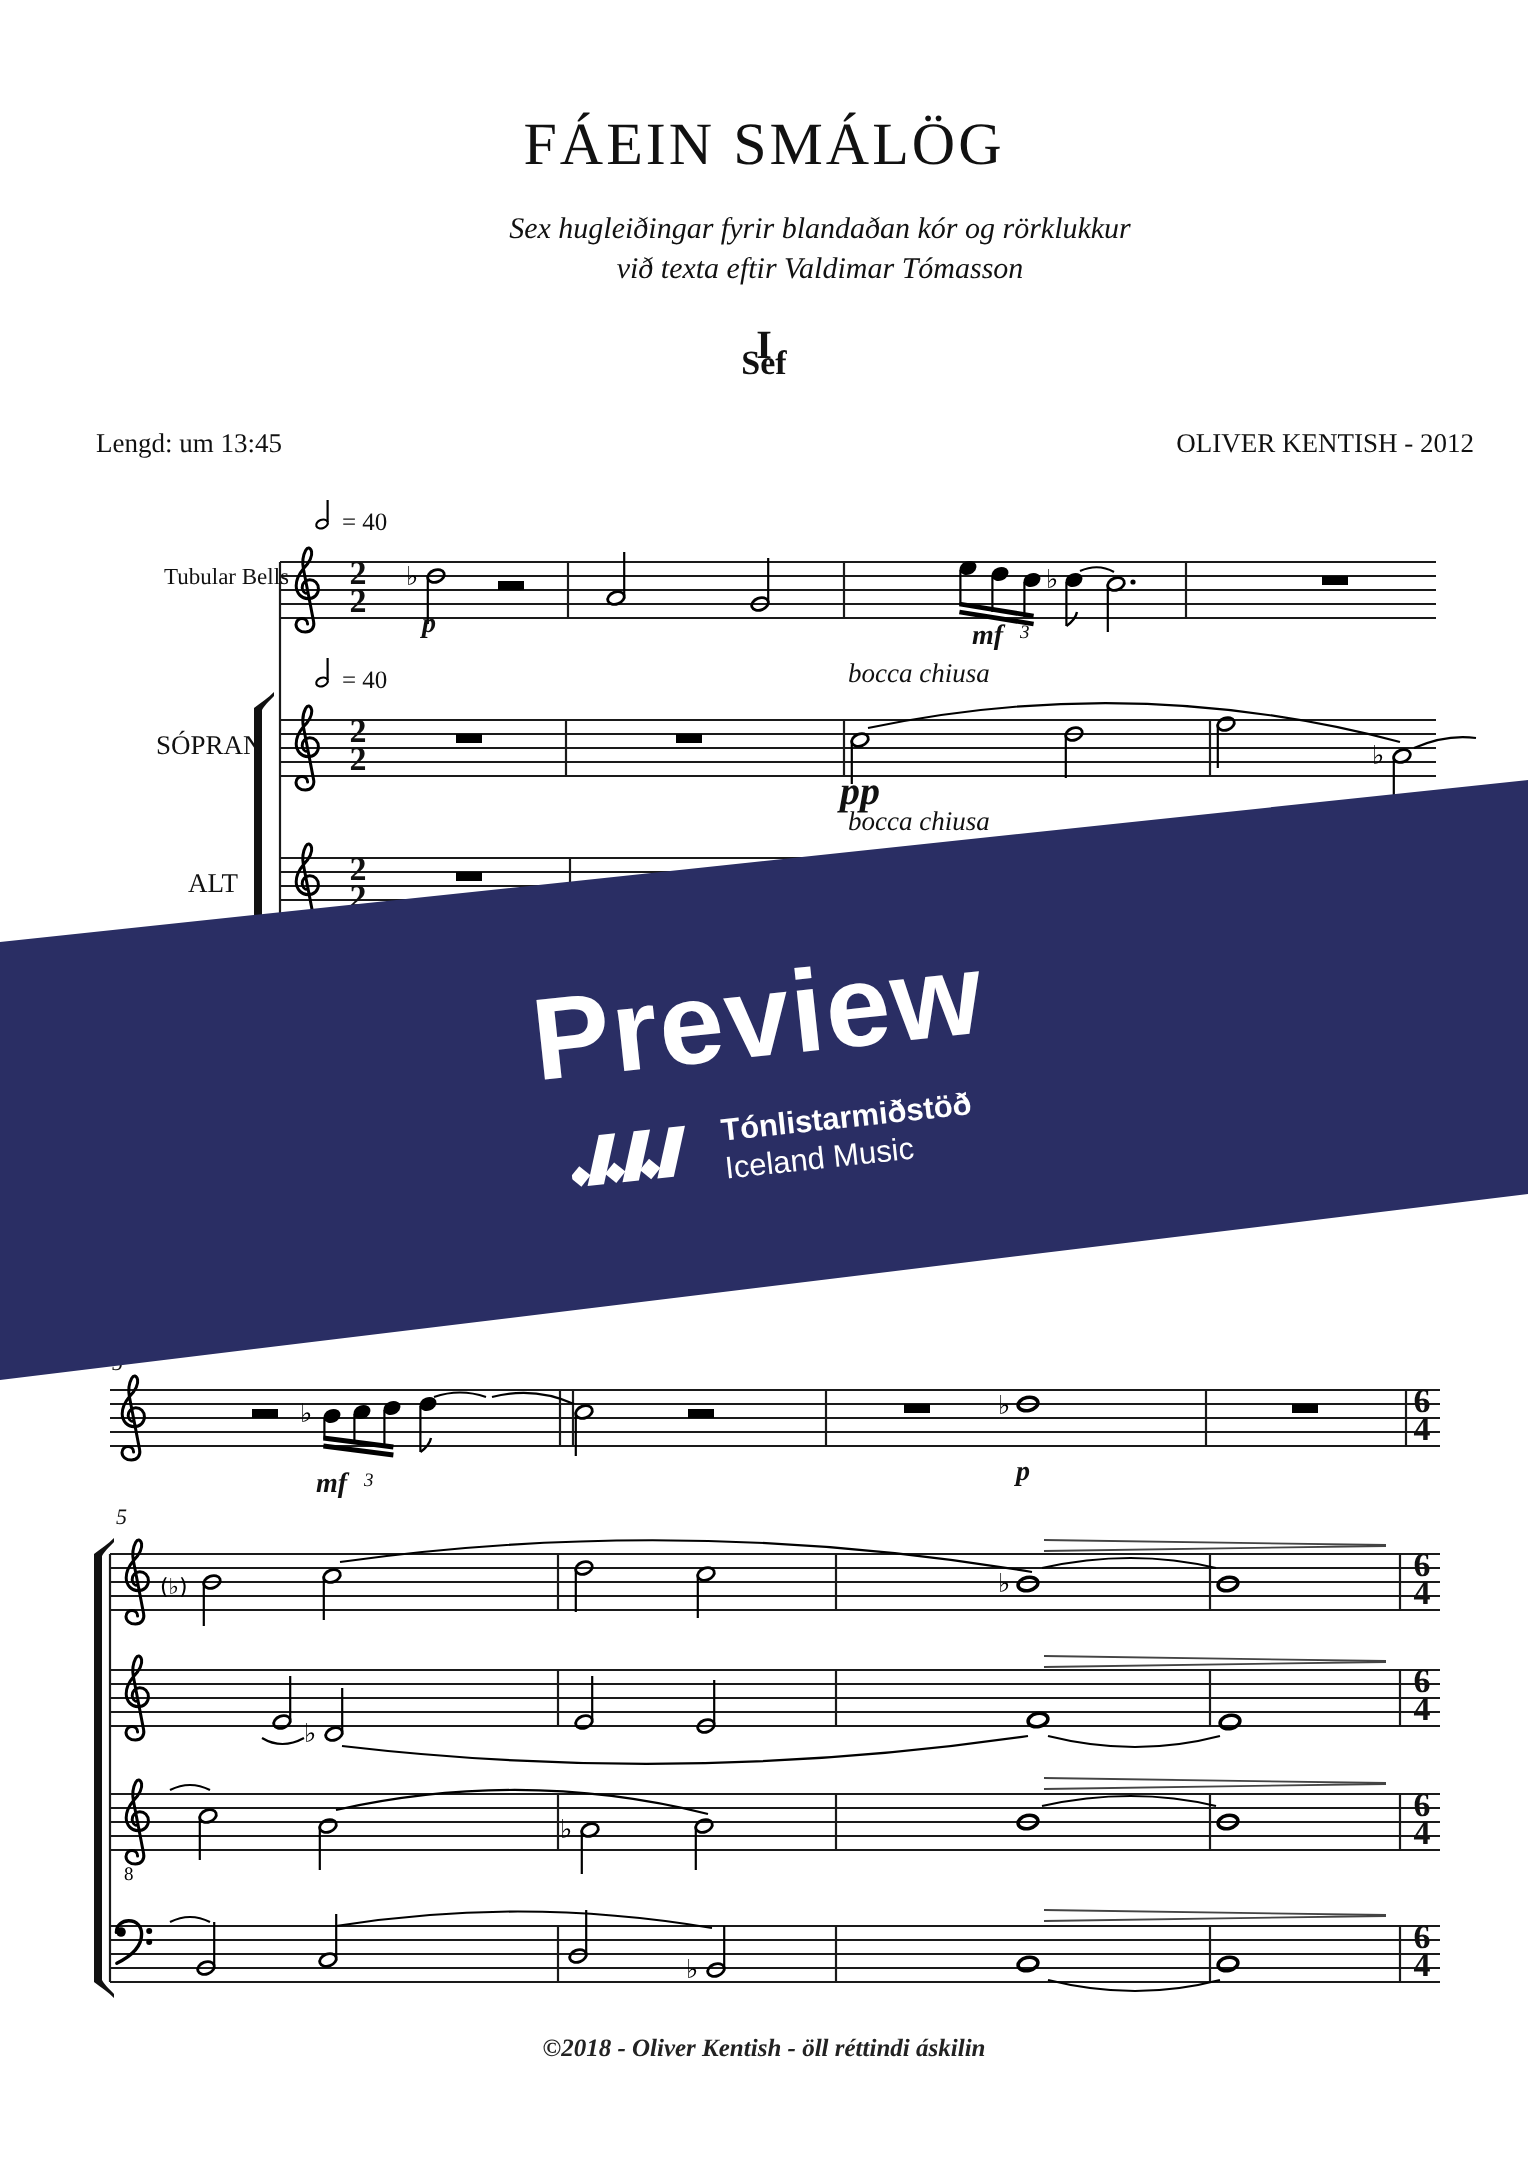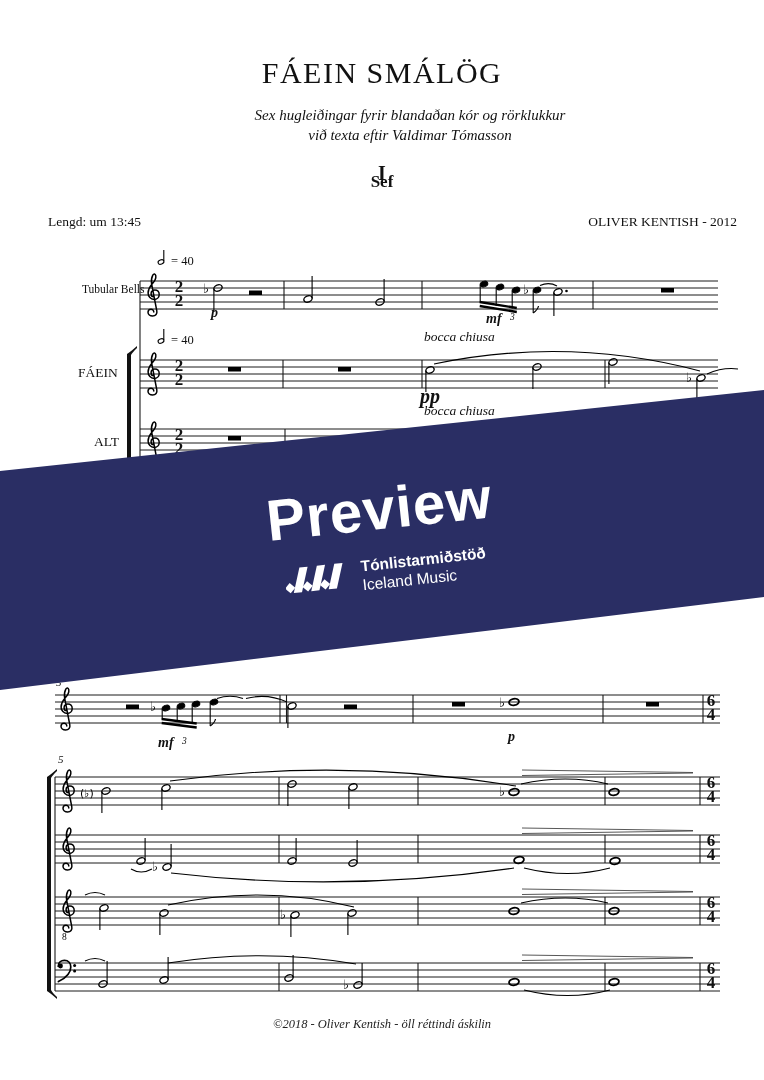--- a/index.html
+++ b/index.html
@@ -18,21 +18,21 @@
   .composer{right:27px;}
   .stafflabel{font-size:13.5px;}
   .stafflabel.small{font-size:11.5px;}
   .tempoeq{font-size:12.5px;}
   .dyn{font-weight:bold;font-style:italic;font-size:14px;}
   .dir{font-style:italic;font-size:13.5px;text-align:right;}
   .trip{font-style:italic;font-size:9.5px;}
   .mnum{font-style:italic;font-size:11px;}
   .ts{width:24px;text-align:center;font-weight:bold;font-size:17px;line-height:14px;}
   .ts div{height:14px;}
-  .footer{top:1017px;font-style:italic;font-size:12.5px;color:#222;}
+  .footer{top:1017px;font-style:italic;font-size:12.5px;color:#222;font-weight:bold;}
   .score-svg{position:absolute;left:0;top:0;z-index:1;}
   .overlay{z-index:2;}
   .banner{position:absolute;inset:0;background:#2a2e64;z-index:3;
           clip-path:polygon(0px 471px,764px 390px,764px 597px,0px 690px);}
   .banner-inner{position:absolute;left:0;top:420px;width:764px;height:232px;
           display:flex;flex-direction:column;align-items:center;justify-content:center;
           transform:rotate(-6.1deg);color:#fff;font-family:"Liberation Sans", sans-serif;}
   .preview-label{font-size:58px;font-weight:600;letter-spacing:1px;line-height:1;}
   .logo-row{display:flex;align-items:center;gap:13px;margin-top:16px;}
   .logo-text{display:flex;flex-direction:column;line-height:19px;font-size:15.5px;}
@@ -270,21 +270,21 @@
 
   <div class="abs ctr title overlay">FÁEIN SMÁLÖG</div>
   <div class="abs ctr sub sub1 overlay">Sex hugleiðingar fyrir blandaðan kór og rörklukkur</div>
   <div class="abs ctr sub sub2 overlay">við texta eftir Valdimar Tómasson</div>
   <div class="abs ctr movnum overlay">I</div>
   <div class="abs ctr movtitle overlay">Sef</div>
   <div class="abs meta lengd overlay">Lengd: um 13:45</div>
   <div class="abs meta composer overlay">OLIVER KENTISH - 2012</div>
 
   <div class="abs stafflabel small overlay" style="left:50px;top:283px;margin-left:32px;">Tubular Bells</div>
-  <div class="abs stafflabel overlay" style="left:78px;top:365px;">FÁEIN</div>
+  <div class="abs stafflabel overlay" style="left:78px;top:365px;">SÓPRAN</div>
   <div class="abs stafflabel overlay" style="left:94px;top:434px;">ALT</div>
 
   <div class="abs tempoeq overlay" style="left:171px;top:254px;">= 40</div>
   <div class="abs tempoeq overlay" style="left:171px;top:333px;">= 40</div>
 
   <div class="abs ts overlay" style="left:167px;top:280px;">
     <div>2</div>
       <div>2</div>
   </div>
   <div class="abs ts overlay" style="left:167px;top:359px;">

